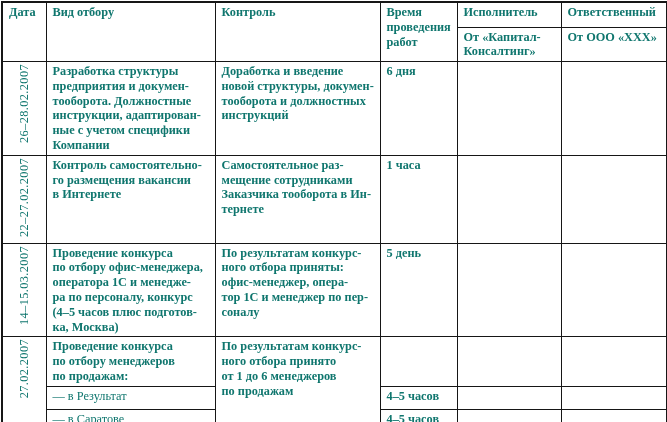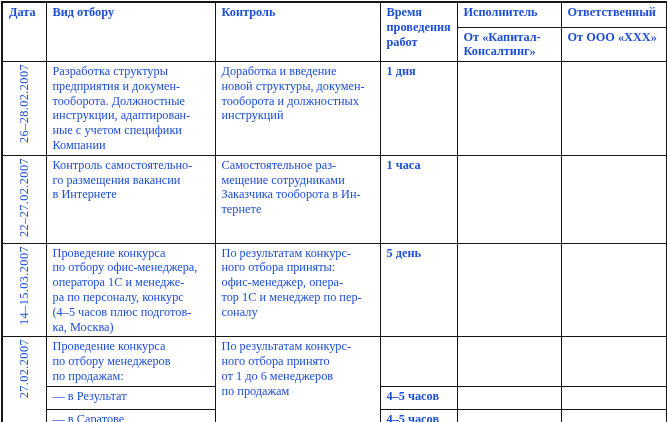--- a/index.html
+++ b/index.html
@@ -8,21 +8,21 @@
     background: #ffffff;
     width: 667px;
     height: 422px;
     overflow: hidden;
   }
   .page {
     width: 667px;
     height: 422px;
     box-sizing: border-box;
     font-family: "Liberation Serif", "DejaVu Serif", serif;
-    color: #1d4ed8;
+    color: #0f766e;
   }
   table.plan {
     border-collapse: collapse;
     table-layout: fixed;
     width: 665px;
     height: 420px;
     margin: 1px;
   }
   table.plan th, table.plan td {
     border: 1.6px solid #161616;
@@ -36,20 +36,21 @@
   table.plan {
     border: 2px solid #161616;
   }
   th {
     text-align: left;
     font-weight: bold;
     white-space: pre-line;
   }
   td.multiline {
     white-space: pre-line;
+    font-weight: bold;
   }
   td.time {
     font-weight: bold;
   }
   td.date-cell {
     vertical-align: middle;
     text-align: center;
     padding: 2px 0;
   }
   .vtext {
@@ -97,21 +98,21 @@
         <td class="multiline">Разработка структуры
 предприятия и докумен-
 тооборота. Должностные
 инструкции, адаптирован-
 ные с учетом специфики
 Компании</td>
         <td class="multiline">Доработка и введение
 новой структуры, докумен-
 тооборота и должностных
 инструкций</td>
-        <td class="time">1 дня</td>
+        <td class="time">6 дня</td>
         <td></td>
         <td></td>
       </tr>
       <tr style="height:87px">
         <td class="date-cell"><span class="vtext">22–27.02.2007</span></td>
         <td class="multiline">Контроль самостоятельно-
 го размещения вакансии
 в Интернете</td>
         <td class="multiline">Самостоятельное раз-
 мещение сотрудниками

